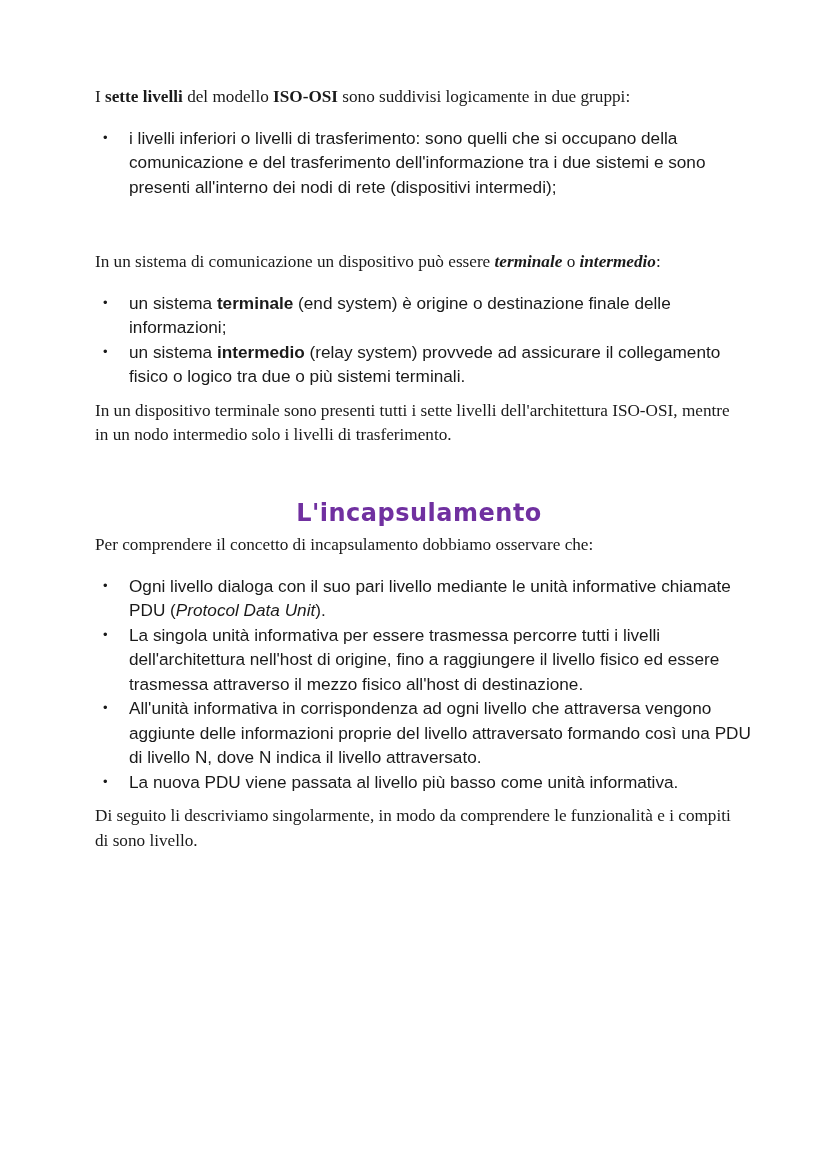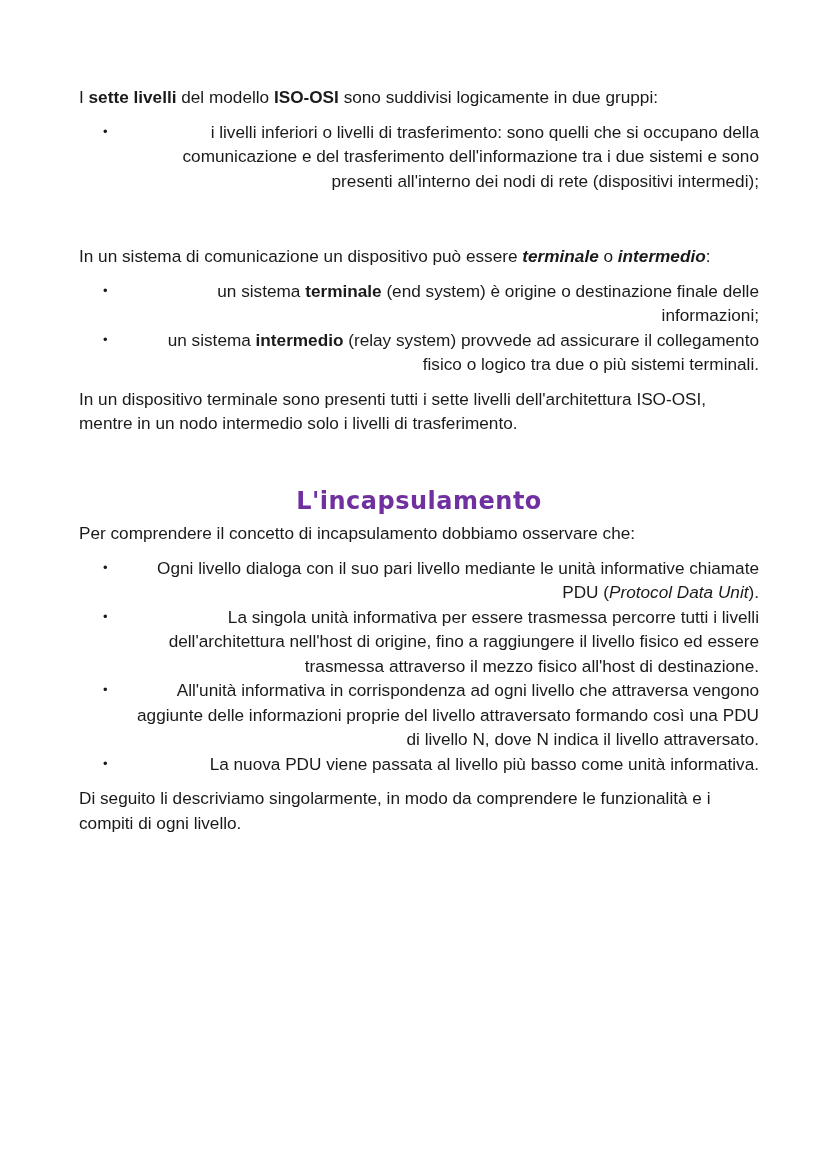--- a/index.html
+++ b/index.html
@@ -4,24 +4,24 @@
   <style>
     html, body { margin: 0; padding: 0; background: #ffffff; }
     body {
       width: 828px; height: 1171px; position: relative; overflow: hidden;
       font-family: "Liberation Sans", sans-serif;
       color: #1a1a1a;
       font-size: 17.2px;
       line-height: 24.5px;
     }
     .page { position: absolute; left: 79px; top: 85px; width: 680px; }
-    p { margin: 0; }
+    p { margin: 16px; font-family: Liberation Serif, serif; }
     b { font-weight: bold; }
     i { font-style: italic; }
-    ul { list-style: none; margin: 0; padding: 0; text-align: right; }
+    ul { list-style: none; margin: 0; padding: 0; }
     li { position: relative; padding-left: 50px; }
     li::before {
       content: "•"; position: absolute; left: 24px; top: 0;
       font-size: 13px;
     }
     .p1 { margin-top: 0; }
     .list1 { margin-top: 10px; }
     .p2 { margin-top: 51px; }
     .list2 { margin-top: 10px; }
     .p3 { margin-top: 10px; }
@@ -62,15 +62,15 @@
 
   <p class="p4">Per comprendere il concetto di incapsulamento dobbiamo osservare che:</p>
 
   <ul class="list3">
     <li><span>Ogni livello dialoga con il suo pari livello mediante le unità informative chiamate PDU (</span><i>Protocol Data Unit</i><span>).</span></li>
     <li>La singola unità informativa per essere trasmessa percorre tutti i livelli dell'architettura nell'host di origine, fino a raggiungere il livello fisico ed essere trasmessa attraverso il mezzo fisico all'host di destinazione.</li>
     <li>All'unità informativa in corrispondenza ad ogni livello che attraversa vengono aggiunte delle informazioni proprie del livello attraversato formando così una PDU di livello N, dove N indica il livello attraversato.</li>
     <li>La nuova PDU viene passata al livello più basso come unità informativa.</li>
   </ul>
 
-  <p class="p5">Di seguito li descriviamo singolarmente, in modo da comprendere le funzionalità e i compiti di ogni livello.</p>
+  <p class="p5">Di seguito li descriviamo singolarmente, in modo da comprendere le funzionalità e i compiti di sono livello.</p>
 
 </div>
 
 </body></html>

